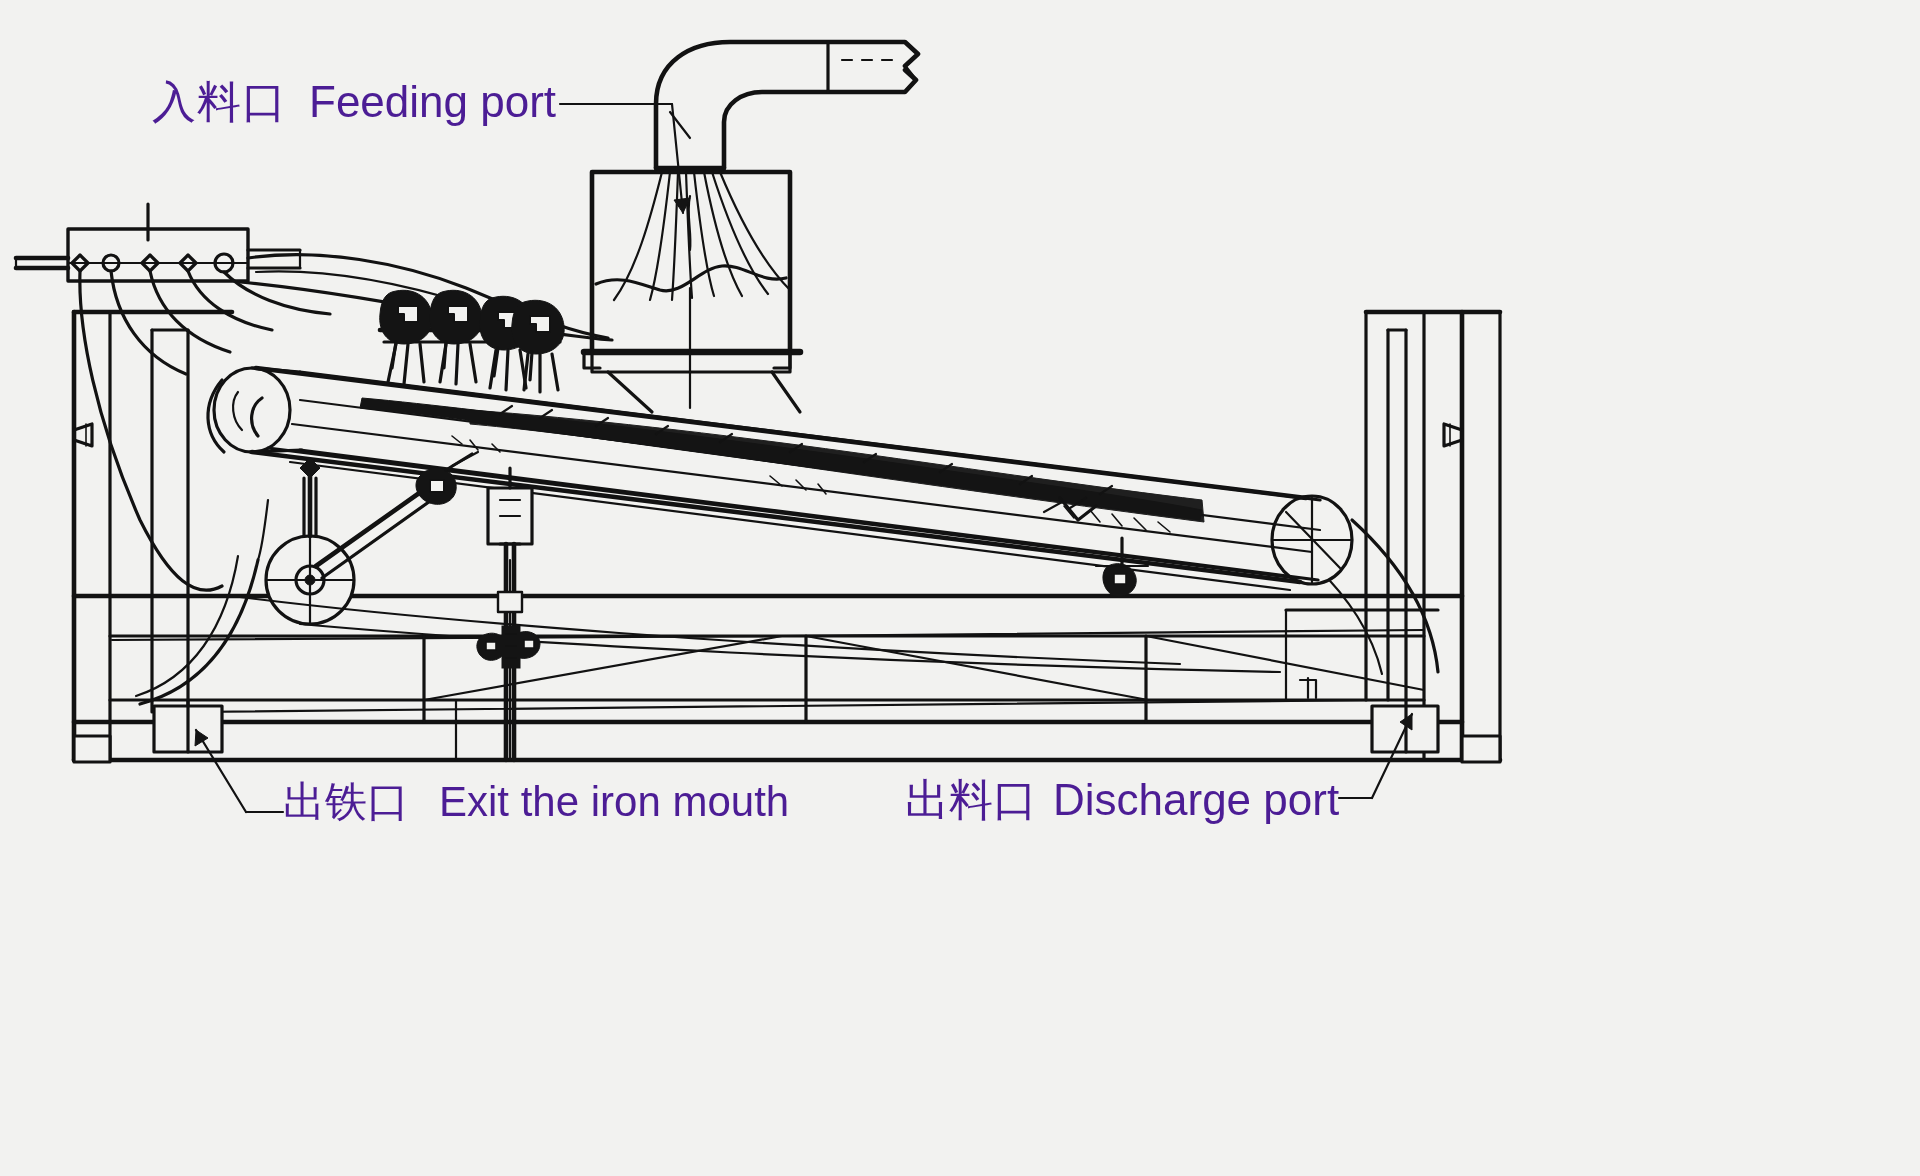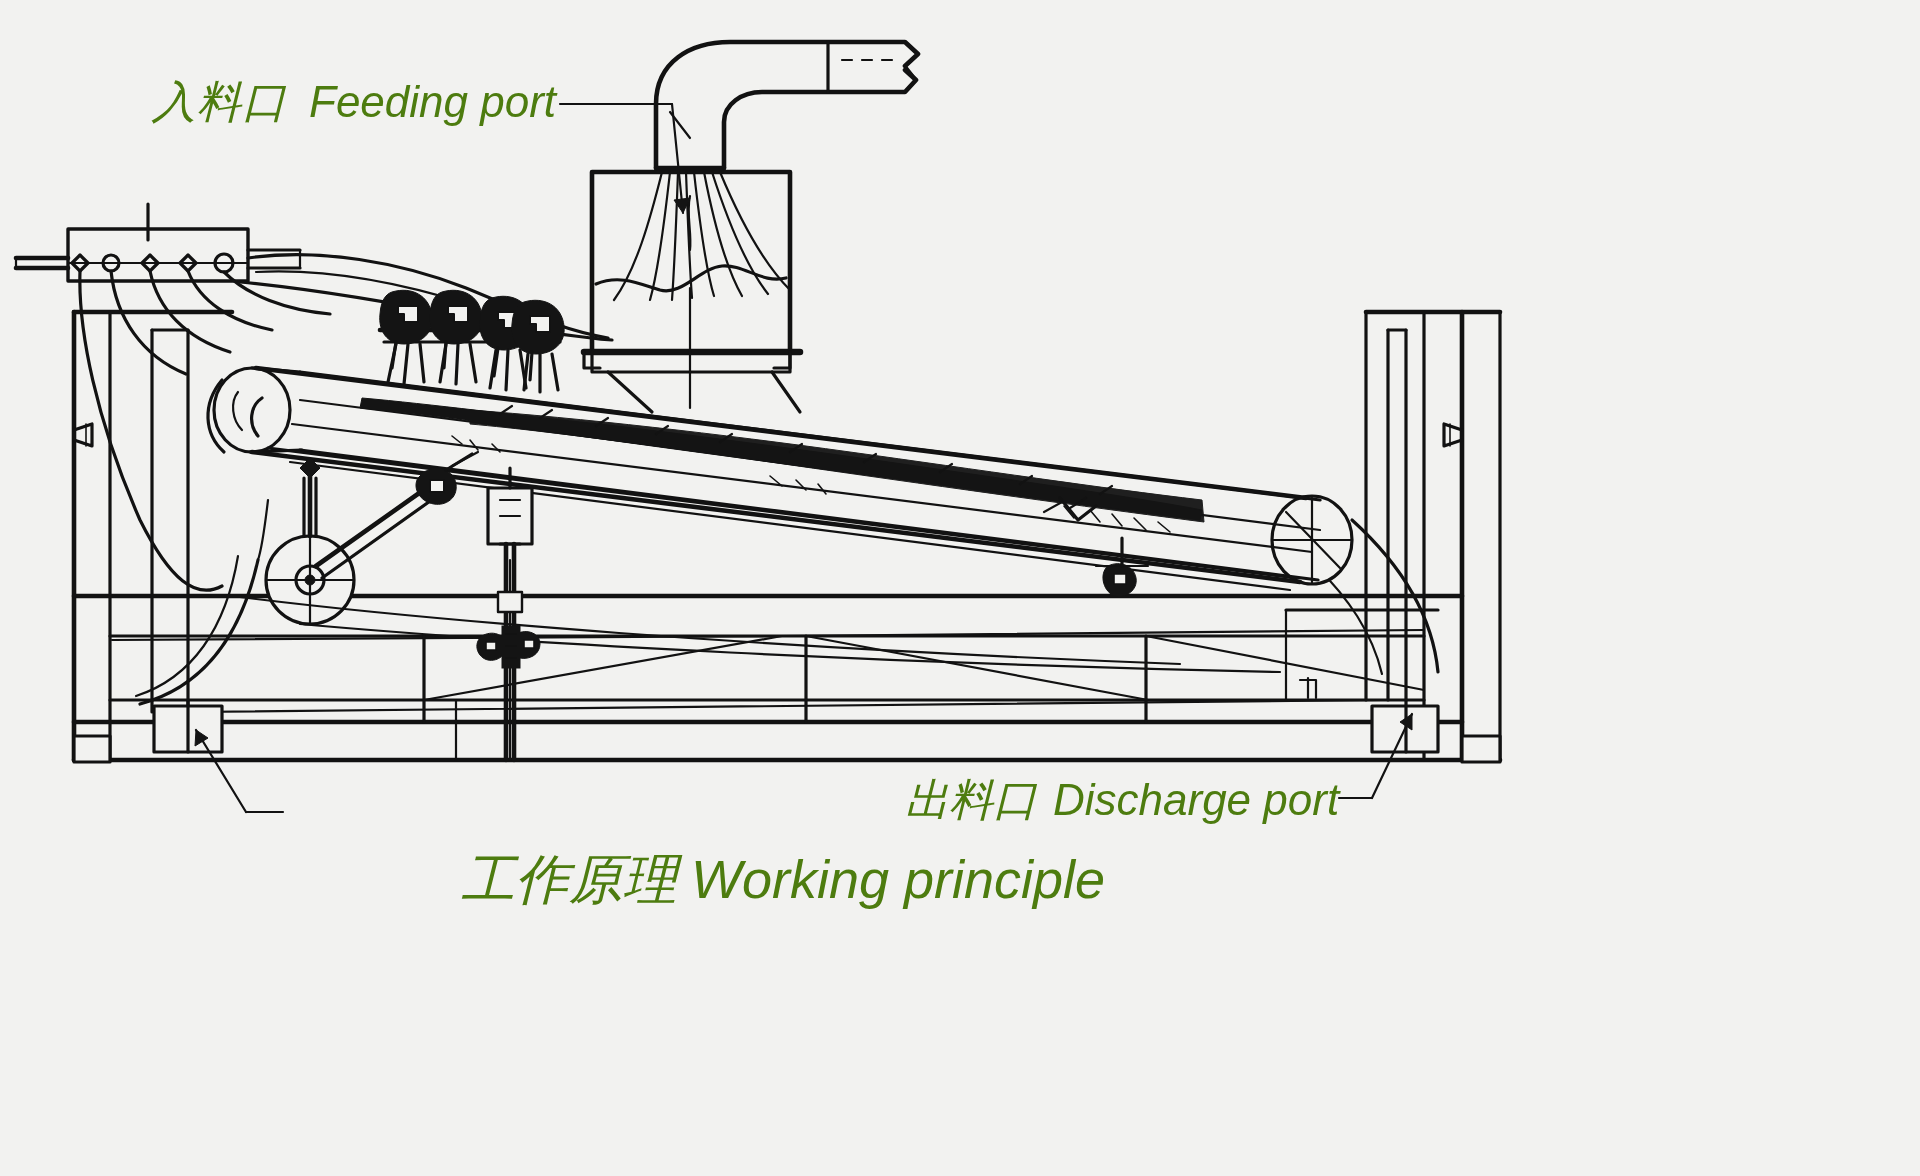--- a/index.html
+++ b/index.html
@@ -7,25 +7,24 @@
   body{
     width:1920px;height:1176px;
     background:#f2f2f0;
     font-family:"Liberation Sans","DejaVu Sans",sans-serif;
     overflow:hidden;
   }
   #stage{position:relative;width:1920px;height:1176px;background:#f2f2f0;}
   #stage svg{position:absolute;left:0;top:0;}
   .lbl{
     position:absolute;
-    color:#4d7c0f;
+    color:#4c1d95;
     white-space:nowrap;
     line-height:1;
     font-weight:400;
-    font-style:italic;
   }
   .lbl .cn{font-family:"DejaVu Sans","Liberation Sans",sans-serif;}
   .lbl .en{font-family:"Liberation Sans","DejaVu Sans",sans-serif;}
   #lbl-feeding{left:152px;top:80px;font-size:44px;}
   #lbl-feeding .cn{letter-spacing:1px;}
   #lbl-feeding .en{margin-left:22px;}
   #lbl-iron{left:283px;top:781px;font-size:42px;}
   #lbl-iron .en{margin-left:30px;}
   #lbl-discharge{left:905px;top:778px;font-size:44px;}
   #lbl-discharge .en{margin-left:16px;}
@@ -358,22 +357,22 @@
       <path class="ln t1" d="M1339,798 L1372,798"></path>
       <path class="ln t1" d="M1372,798 L1412,714"></path>
       <path class="fillk" d="M1412,714 L1400,722 L1412,730 Z"></path>
     </g>
   </svg>
 
   <div class="lbl" id="lbl-feeding">
     <span class="cn">入料口</span><span class="en">Feeding port</span>
   </div>
 
+  <div class="lbl" id="lbl-iron">
+    <span class="cn">出铁口</span><span class="en">Exit the iron mouth</span>
+  </div>
 
   <div class="lbl" id="lbl-discharge">
     <span class="cn">出料口</span><span class="en">Discharge port</span>
   </div>
 
-  <div class="lbl" id="title">
-    <span class="cn">工作原理</span><span class="en">Working principle</span>
-  </div>
 
 </div>
 
 </body></html>

